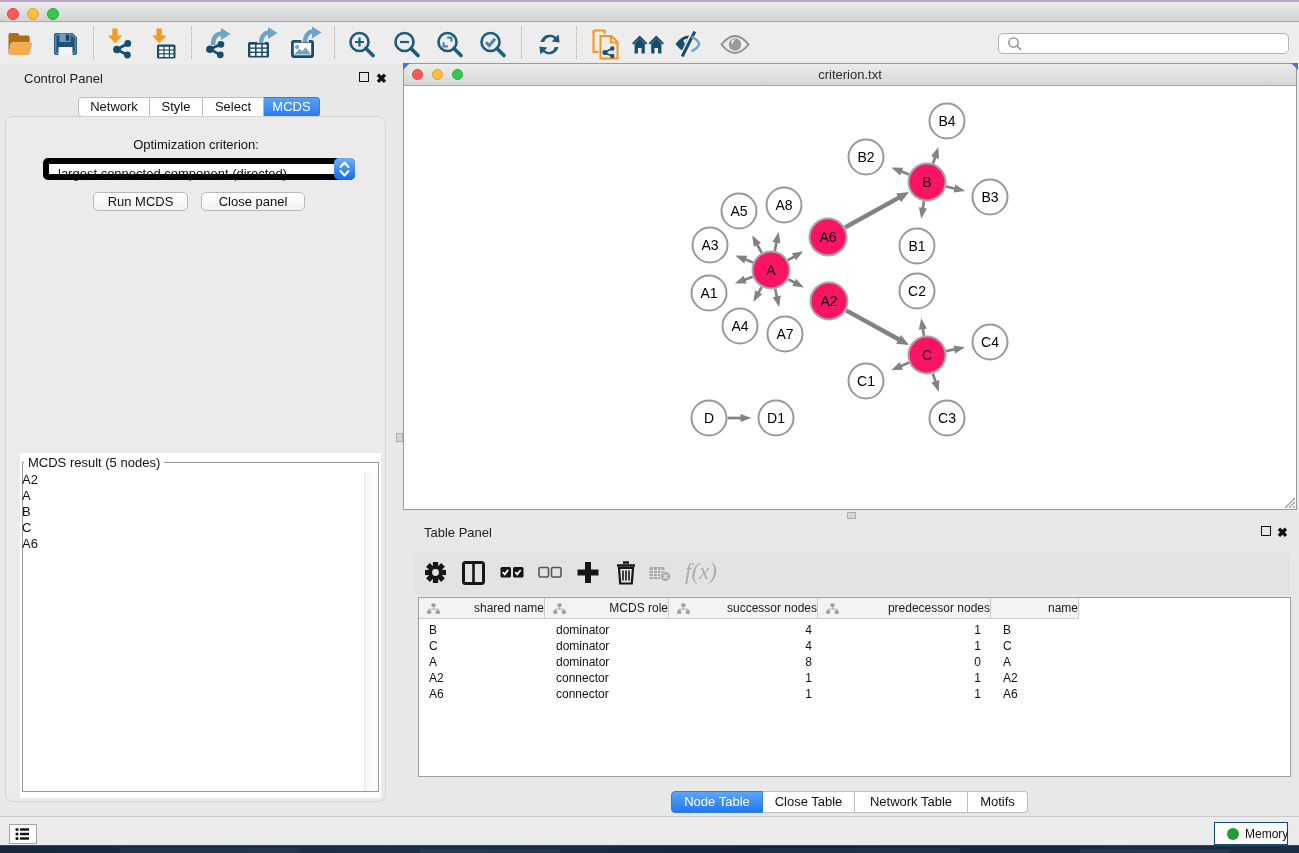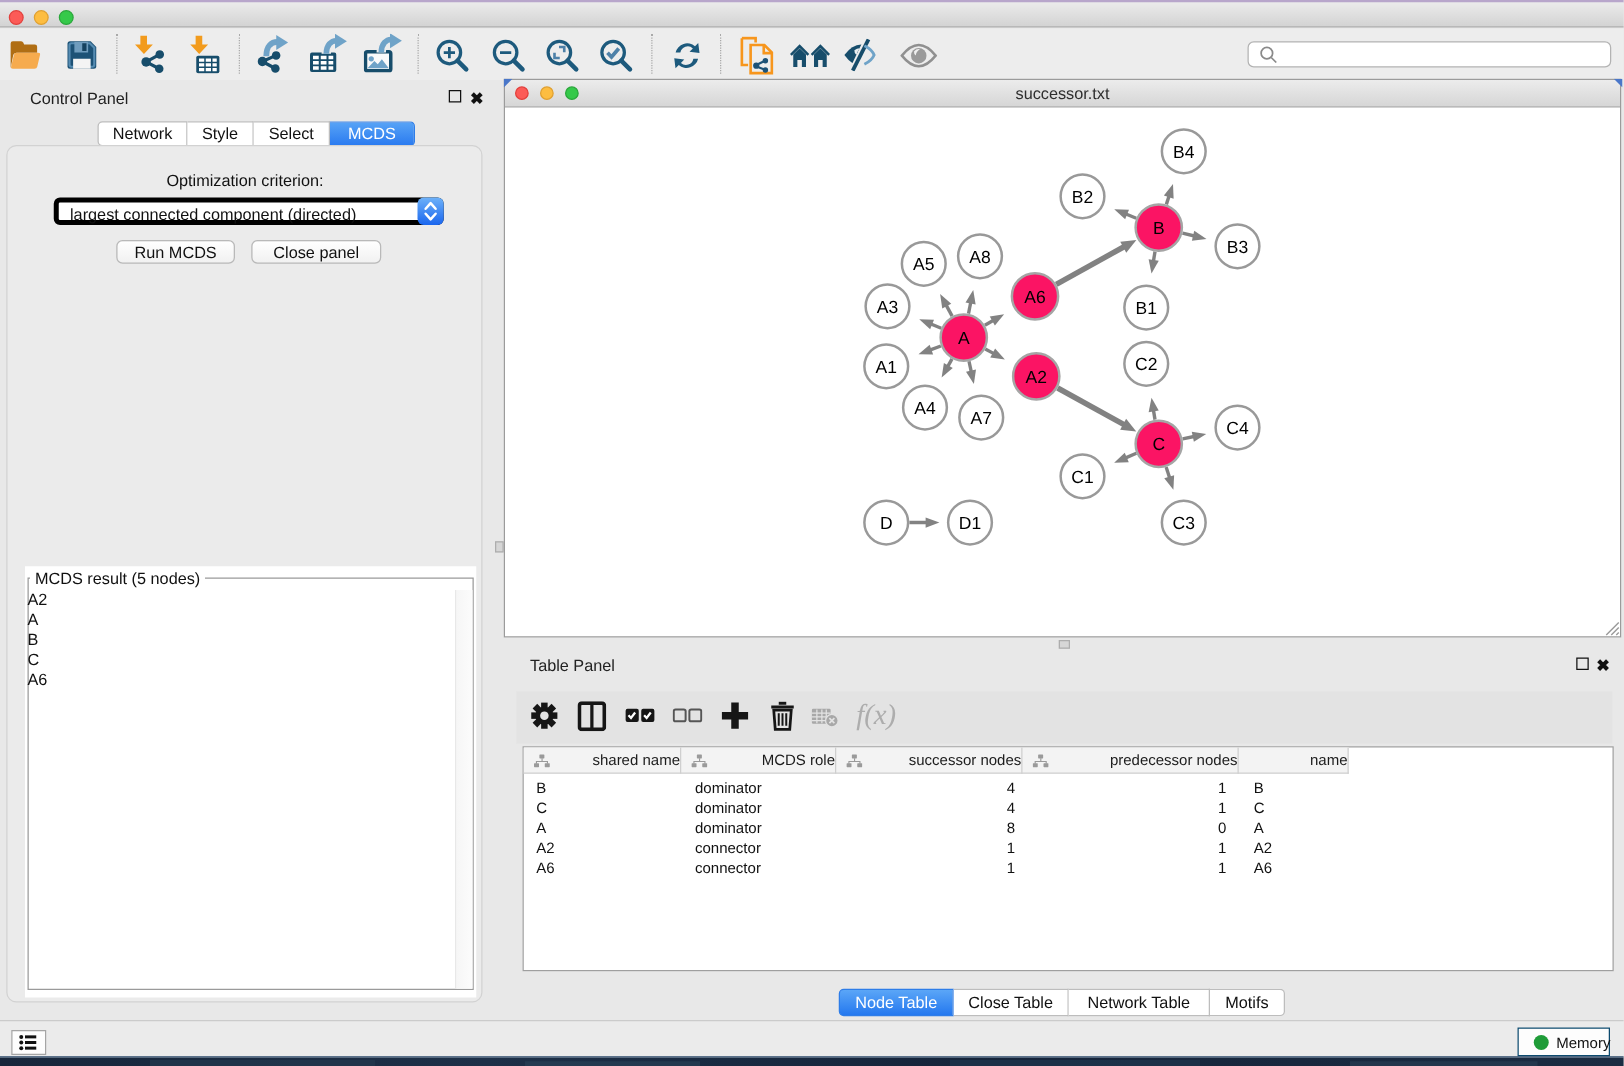--- a/index.html
+++ b/index.html
@@ -22,21 +22,21 @@
 
 
 #cp-title { left:24px; top:71px; font-size:13px; color:#222; }
 .winbtn { position:absolute; font-size:12px; color:#111; }
 .cptab { position:absolute; top:97px; height:20px; border:1px solid #bdbdbd;
   background:#fff; font-size:13px; color:#111; text-align:center; line-height:18px; }
 #cp-panel { left:5px; top:116px; width:381px; height:686px; background:#ebebeb;
   border:1px solid #d2d2d2; border-radius:8px; }
 #optlabel { left:0px; top:137px; width:392px; text-align:center; font-size:13px; color:#111; }
 #dropdown { left:43px; top:158px; width:312px; height:22px; background:#fff;
-  border:4px solid #000000; border-radius:5px; font-size:13px; color:#111;
+  border:6px solid #000000; border-radius:5px; font-size:13px; color:#111;
   line-height:20px; padding-left:9px; }
 #dd-btn { left:334px; top:158px; width:21px; height:22px; border-radius:5px;
   background:linear-gradient(#6db1f9,#1a66ee); }
 .btn { position:absolute; height:19px; background:linear-gradient(#ffffff,#f1f1f1);
   border:1px solid #b9b9b9; border-radius:5px; font-size:13px; color:#111;
   text-align:center; line-height:17px; }
 #groupwrap { left:20px; top:453px; width:361px; height:345px; background:#fff; }
 #groupbox { left:22px; top:462px; width:357px; height:330px; border:1px solid #9a9a9a; }
 #grouptitle { left:24px; top:455px; background:#fff; padding:0 4px; font-size:13px; color:#111; }
 #mcdslist { left:22px; top:472px; font-size:13px; color:#111; line-height:16px; }
@@ -237,21 +237,21 @@
     <line x1="10" y1="10" x2="14" y2="14" stroke="#8a8a8a" stroke-width="1.4"></line>
   </svg>
 </div>
 
 <div class="abs" id="cp-title">Control Panel</div>
 <div class="winbtn" style="left:359px;top:72px;width:10px;height:10px;border:1.5px solid #111;"></div>
 <div class="winbtn" style="left:376px;top:71px;font-weight:bold;font-size:13px;">✖</div>
 <div class="cptab" style="left:78px;width:72px;border-radius:4px 0 0 4px;">Network</div>
 <div class="cptab" style="left:150px;width:53px;border-left:none;">Style</div>
 <div class="cptab" style="left:203px;width:61px;border-left:none;">Select</div>
-<div class="cptab" style="left:264px;width:68px;border-left:none;border-color:#2e7de8;border-radius:0 4px 4px 0;background:linear-gradient(#57a3f6,#2b7bf0);color:#fff;">MCDS</div>
+<div class="cptab" style="left:264px;width:56px;border-left:none;border-color:#2e7de8;border-radius:0 4px 4px 0;background:linear-gradient(#57a3f6,#2b7bf0);color:#fff;">MCDS</div>
 <div class="abs" id="cp-panel"></div>
 <div class="abs" id="optlabel">Optimization criterion:</div>
 <div class="abs" id="dropdown">largest connected component (directed)</div>
 <div class="abs" id="dd-btn">
   <svg width="21" height="22" viewBox="0 0 21 22">
     <path d="M6.5 9 L10.5 4.5 L14.5 9" fill="none" stroke="#fff" stroke-width="2" stroke-linecap="round" stroke-linejoin="round"></path>
     <path d="M6.5 13 L10.5 17.5 L14.5 13" fill="none" stroke="#fff" stroke-width="2" stroke-linecap="round" stroke-linejoin="round"></path>
   </svg>
 </div>
 <div class="btn" style="left:93px;top:192px;width:95px;">Run MCDS</div>
@@ -260,21 +260,21 @@
 <div class="abs" id="groupbox"></div>
 <div class="abs" id="grouptitle">MCDS result (5 nodes)</div>
 <div class="abs" id="mcdslist">A2<br>A<br>B<br>C<br>A6</div>
 <div class="abs" id="listtrack"></div>
 
 <div class="abs" id="gwin">
   <div id="gtitle">
     <div class="gl" style="left:7.5px;background:#fc5b57;border:1px solid #e2403c;"></div>
     <div class="gl" style="left:28px;background:#fdbd40;border:1px solid #e0a030;"></div>
     <div class="gl" style="left:48px;background:#35c94a;border:1px solid #2aa73b;"></div>
-    <div class="t">successor.txt</div>
+    <div class="t">criterion.txt</div>
   </div>
 <svg width="891" height="420" viewBox="0 0 891 420" style="position:absolute;left:1px;top:25px">
 <g stroke="#828282" fill="none">
 <line x1="356.7" y1="163.9" x2="351.4" y2="154.1" stroke-width="2.7"></line>
 <polygon points="347.1,146.2 356.0,153.9 348.8,157.8" fill="#828282" stroke="none"></polygon>
 <line x1="369.8" y1="161.9" x2="371.8" y2="151.8" stroke-width="2.7"></line>
 <polygon points="373.6,143.0 375.5,154.6 367.4,152.9" fill="#828282" stroke="none"></polygon>
 <line x1="348.0" y1="173.6" x2="338.8" y2="169.8" stroke-width="2.7"></line>
 <polygon points="330.4,166.4 342.2,166.8 339.1,174.4" fill="#828282" stroke="none"></polygon>
 <line x1="347.7" y1="187.8" x2="338.2" y2="191.3" stroke-width="2.7"></line>

